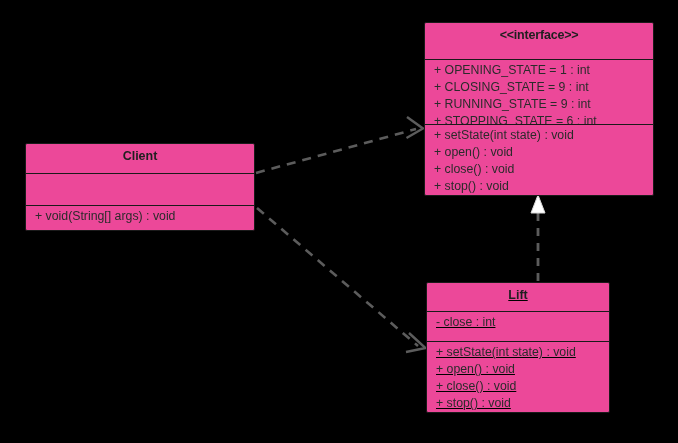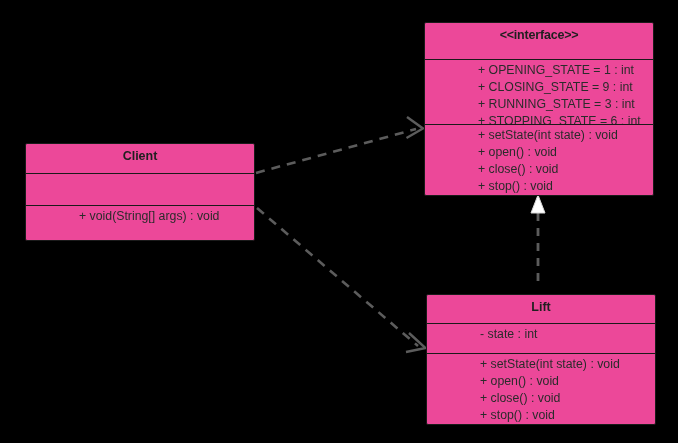--- a/index.html
+++ b/index.html
@@ -59,21 +59,20 @@
   .class-name.underlined {
     text-decoration: underline;
     text-underline-offset: 2px;
   }
   .member {
     font-size: 12.3px;
     color: #2b2b2b;
     line-height: 17px;
     padding-left: 9px;
     white-space: nowrap;
-    margin-left: 44px;
   }
   .members-list {
     padding-top: 2px;
   }
   .empty-comp {
     height: 100%;
   }
 </style>
 </head>
 <body>
@@ -91,55 +90,55 @@
       <line x1="257" y1="208" x2="418" y2="346" stroke="#5c5c5c" stroke-width="2.6" stroke-dasharray="9,7" stroke-linecap="butt"></line>
       <path d="M 409 333 L 425.5 348 L 406 352" fill="none" stroke="#5c5c5c" stroke-width="2.4" stroke-linecap="butt" stroke-linejoin="miter"></path>
     </g>
 
     <g>
       <line x1="538" y1="281" x2="538" y2="212" stroke="#5c5c5c" stroke-width="2.8" stroke-dasharray="8,7" stroke-linecap="butt"></line>
       <polygon points="538,195 545,213 531,213" fill="#ffffff" stroke="#d8d8d8" stroke-width="1"></polygon>
     </g>
   </svg>
 
-  <div class="uml-box" style="left:25px; top:143px; width:230px; height:98px;">
+  <div class="uml-box" style="left:25px; top:143px; width:230px; height:88px;">
     <div class="compartment title-comp div-bottom" style="height:30px;">
       <div class="class-name">Client</div>
     </div>
     <div class="compartment div-bottom empty-comp" style="height:32px;"></div>
     <div class="compartment members-list" style="height:26px;">
       <div class="member">+ void(String[] args) : void</div>
     </div>
   </div>
 
   <div class="uml-box" style="left:424px; top:22px; width:230px; height:174px;">
     <div class="compartment title-comp div-bottom" style="height:37px;">
       <div class="stereotype">&lt;&lt;interface&gt;&gt;</div>
     </div>
     <div class="compartment div-bottom members-list" style="height:65px;">
       <div class="member">+ OPENING_STATE = 1 : int</div>
       <div class="member">+ CLOSING_STATE = 9 : int</div>
-      <div class="member">+ RUNNING_STATE = 3 : int</div>
+      <div class="member">+ RUNNING_STATE = 9 : int</div>
       <div class="member">+ STOPPING_STATE = 6 : int</div>
     </div>
     <div class="compartment members-list" style="height:72px;">
       <div class="member">+ setState(int state) : void</div>
       <div class="member">+ open() : void</div>
       <div class="member">+ close() : void</div>
       <div class="member">+ stop() : void</div>
       <div class="member">+ run() : void</div>
     </div>
   </div>
 
-  <div class="uml-box" style="left:426px; top:294px; width:230px; height:131px;">
+  <div class="uml-box" style="left:426px; top:282px; width:184px; height:131px;text-decoration:underline;">
     <div class="compartment title-comp div-bottom" style="height:29px;">
       <div class="class-name">Lift</div>
     </div>
     <div class="compartment div-bottom members-list" style="height:30px;">
-      <div class="member">- state : int</div>
+      <div class="member">- close : int</div>
     </div>
     <div class="compartment members-list" style="height:72px;">
       <div class="member">+ setState(int state) : void</div>
       <div class="member">+ open() : void</div>
       <div class="member">+ close() : void</div>
       <div class="member">+ stop() : void</div>
       <div class="member">+ run() : void</div>
     </div>
   </div>
 

